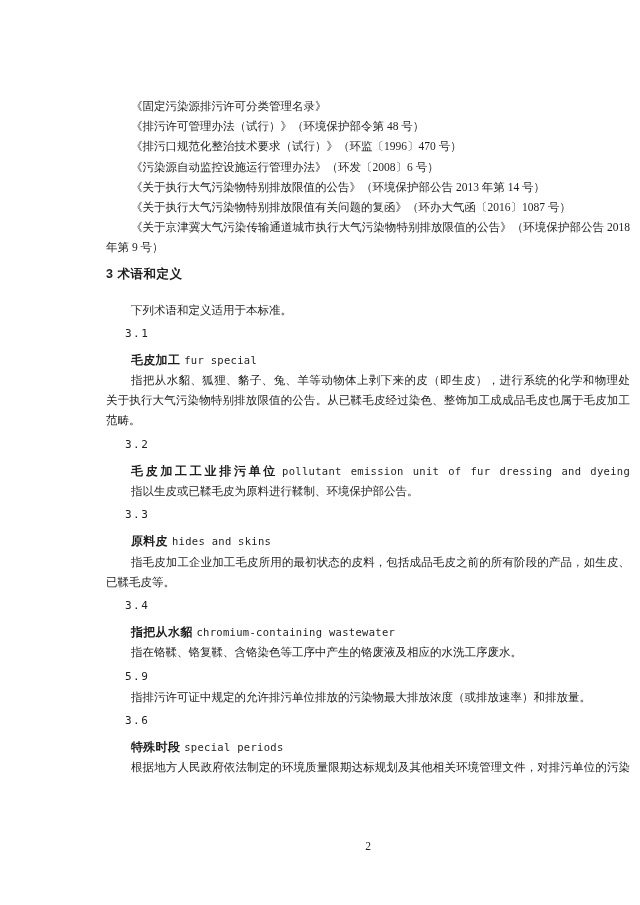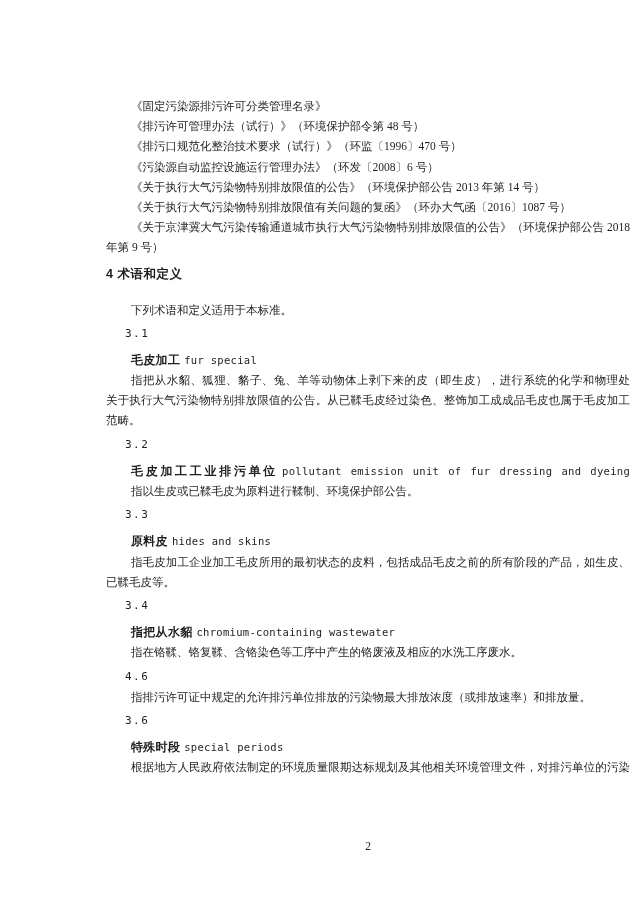--- a/index.html
+++ b/index.html
@@ -87,21 +87,21 @@
         <div class="line indent">《固定污染源排污许可分类管理名录》</div>
         <div class="line indent">《排污许可管理办法（试行）》（环境保护部令第 48 号）</div>
         <div class="line indent">《排污口规范化整治技术要求（试行）》（环监〔1996〕470 号）</div>
         <div class="line indent">《污染源自动监控设施运行管理办法》（环发〔2008〕6 号）</div>
         <div class="line indent">《关于执行大气污染物特别排放限值的公告》（环境保护部公告 2013 年第 14 号）</div>
         <div class="line indent">《关于执行大气污染物特别排放限值有关问题的复函》（环办大气函〔2016〕1087 号）</div>
         <div class="line indent fill">《关于京津冀大气污染传输通道城市执行大气污染物特别排放限值的公告》（环境保护部公告 2018</div>
         <div class="line">年第 9 号）</div>
       </div>
 
-    <div class="sec-heading">4 术语和定义</div>
+    <div class="sec-heading">3 术语和定义</div>
 
     <div class="line indent intro-line">下列术语和定义适用于本标准。</div>
 
     <div id="terms">
         <section>
     <div class="line sec-num">3.1</div>
     <div class="line term-line">
       <span class="term-zh">毛皮加工</span><span class="term-en">fur special</span>
     </div>
     <div>
@@ -132,21 +132,21 @@
         <section>
     <div class="line sec-num">3.4</div>
     <div class="line term-line">
       <span class="term-zh">指把从水貂</span><span class="term-en">chromium-containing wastewater</span>
     </div>
     <div>
             <div class="line indent">指在铬鞣、铬复鞣、含铬染色等工序中产生的铬废液及相应的水洗工序废水。</div>
           </div>
   </section>
         <section>
-    <div class="line sec-num">4.6</div>
+    <div class="line sec-num">5.9</div>
     <div>
             <div class="line indent">指排污许可证中规定的允许排污单位排放的污染物最大排放浓度（或排放速率）和排放量。</div>
           </div>
   </section>
         <section>
     <div class="line sec-num">3.6</div>
     <div class="line term-line">
       <span class="term-zh">特殊时段</span><span class="term-en">special periods</span>
     </div>
     <div>

